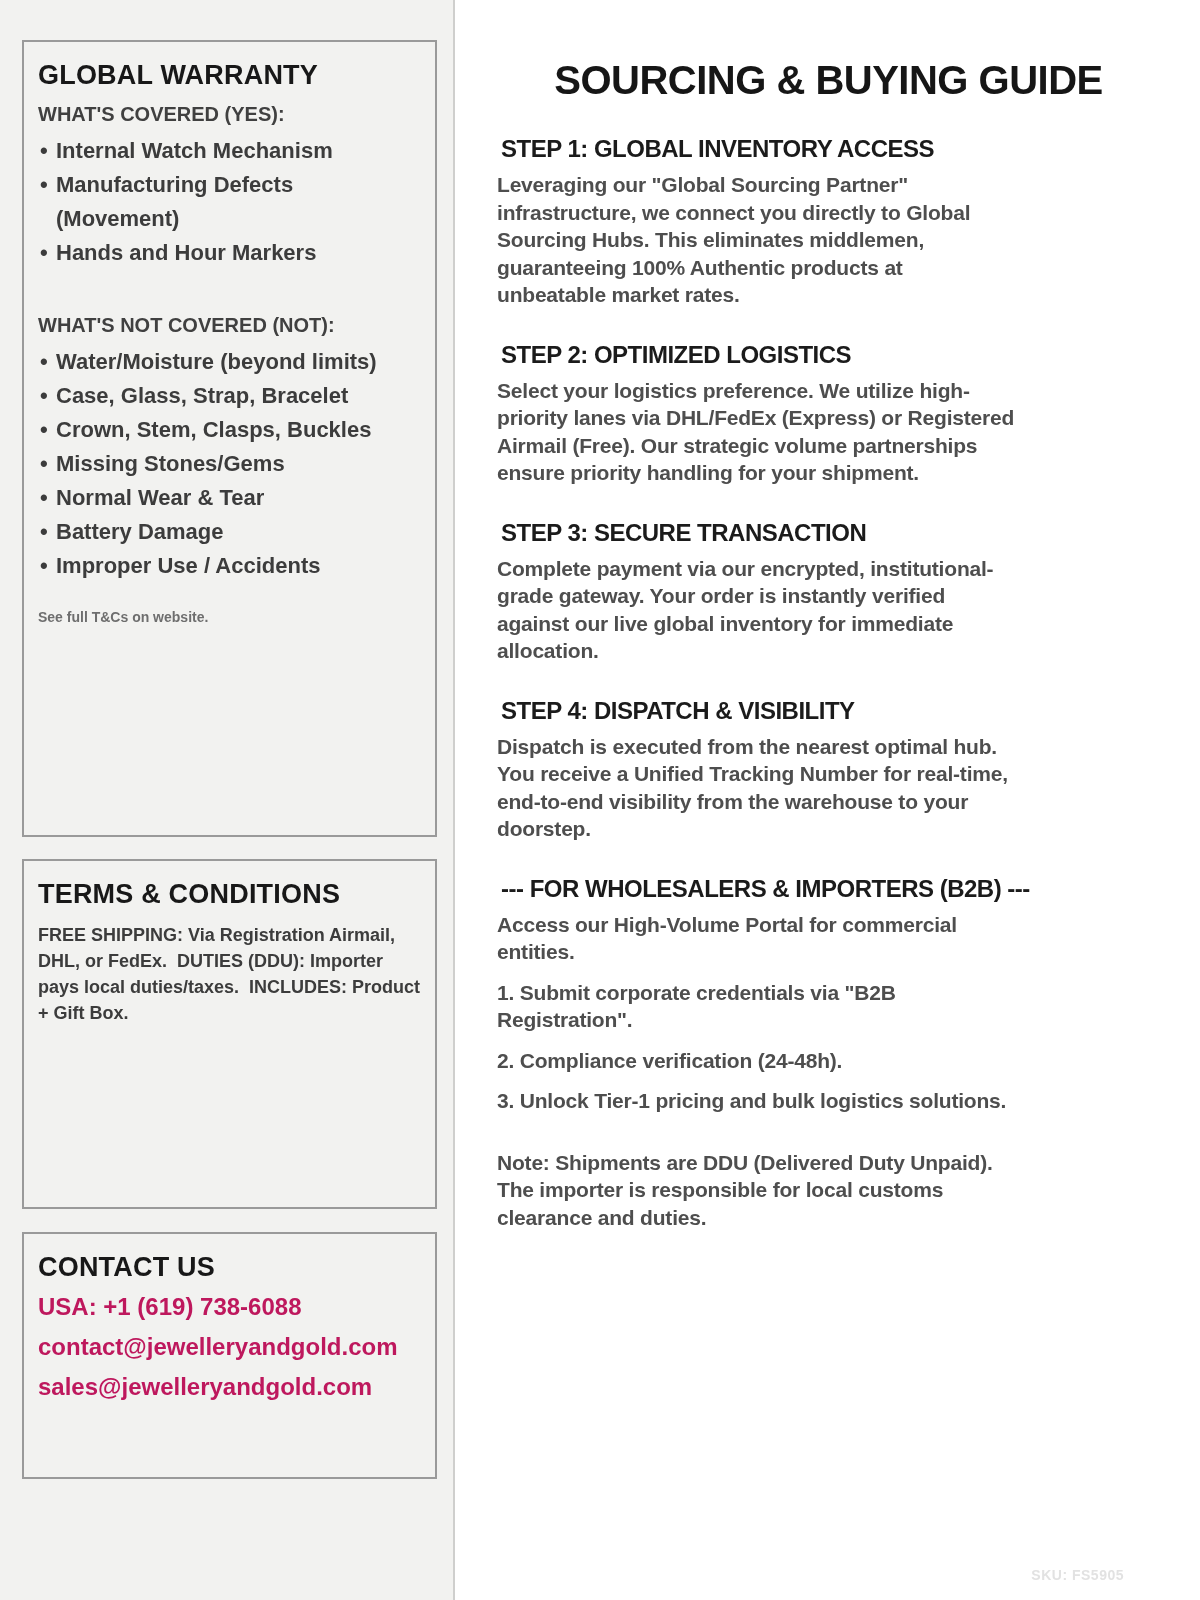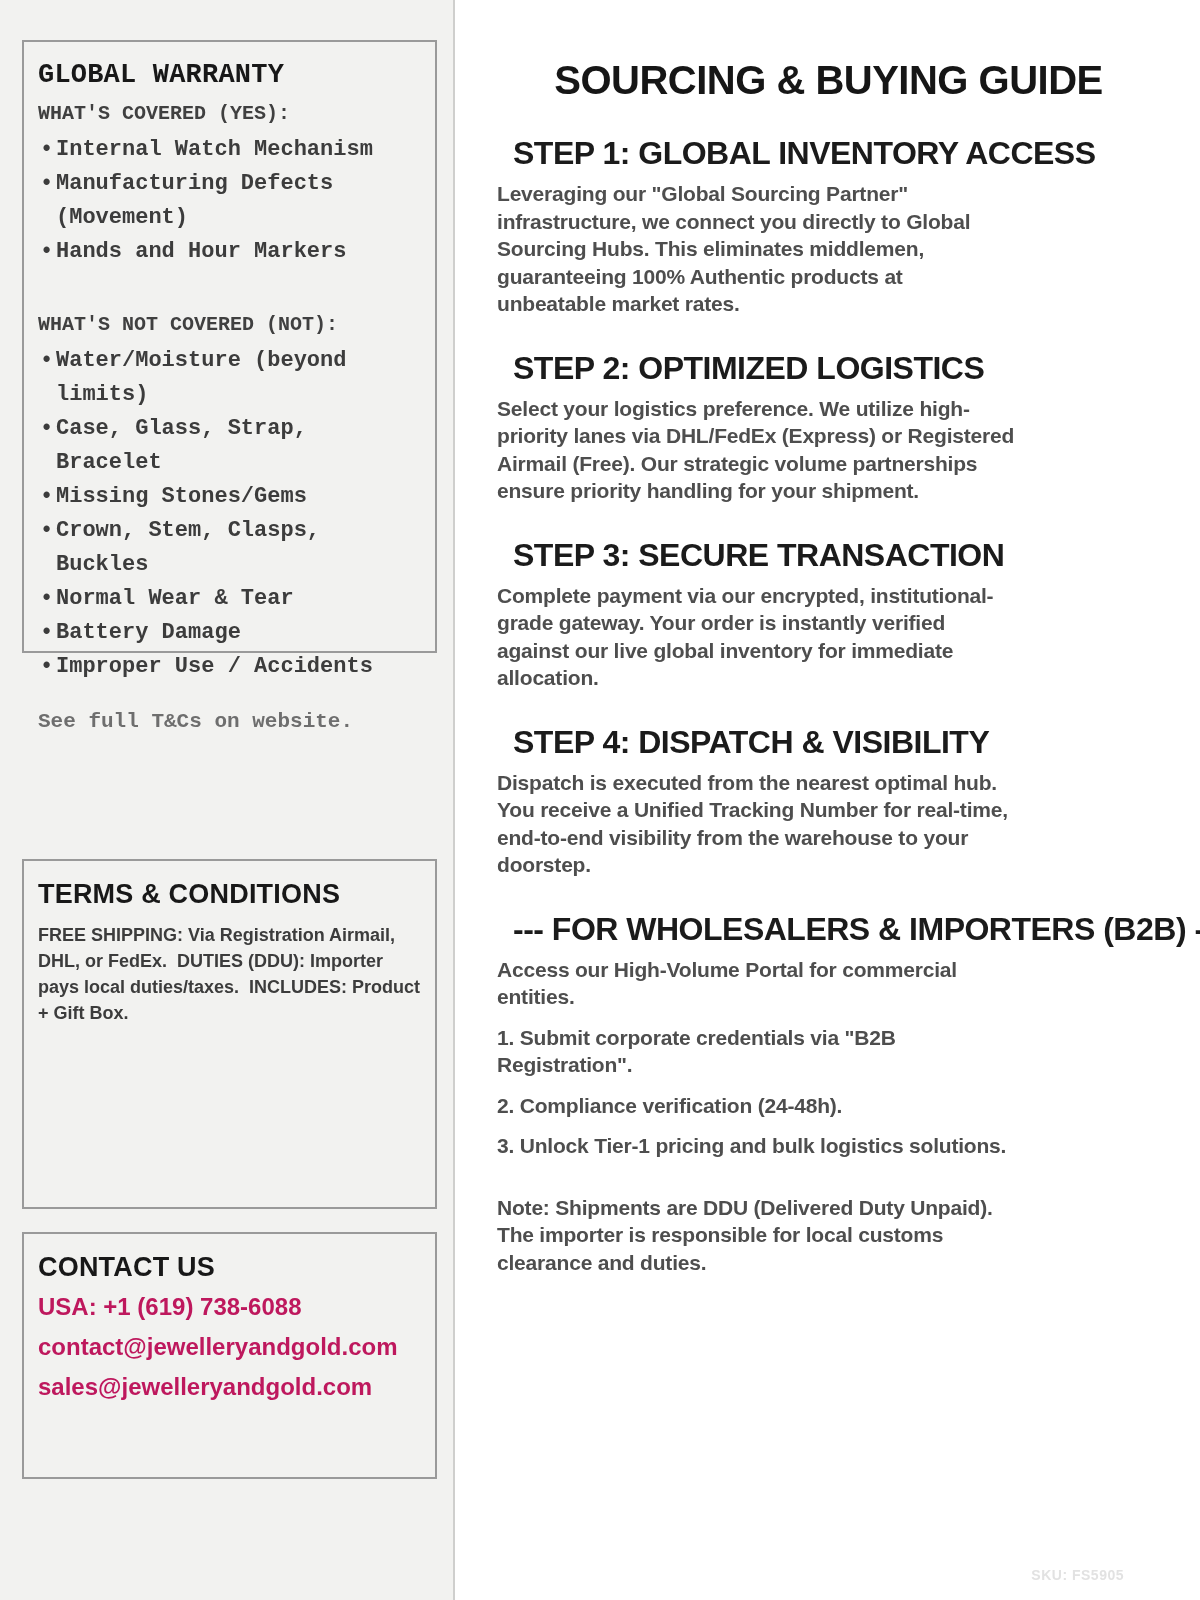--- a/index.html
+++ b/index.html
@@ -26,21 +26,21 @@
   }
   .side-box {
     position: absolute;
     left: 22px;
     width: 415px;
     border: 2px solid #9a9a9a;
     box-sizing: border-box;
     padding: 18px 14px 0 14px;
     background: #f2f2f0;
   }
-  .box-warranty { top: 40px;  height: 613px; font-family: Liberation Mono, monospace; }
+  .box-warranty { top: 40px;  height: 797px; }
   .box-terms    { top: 859px; height: 350px; }
   .box-contact  { top: 1232px; height: 247px; }
 
   .side-title {
     font-size: 27px;
     font-weight: bold;
     color: #181818;
     letter-spacing: 0.2px;
     margin: 0 0 12px 0;
   }
@@ -67,21 +67,21 @@
     position: relative;
   }
   ul.side-list li::before {
     content: "\2022";
     position: absolute;
     left: 2px;
     color: #3c3c3c;
   }
   .side-footnote {
     margin-top: 26px;
-    font-size: 21px;
+    font-size: 14px;
     font-weight: bold;
     color: #6e6e6e;
   }
   .terms-body {
     font-size: 18px;
     font-weight: bold;
     color: #3c3c3c;
     line-height: 26px;
     white-space: pre-wrap;
     margin: 0;
@@ -108,26 +108,26 @@
     font-weight: bold;
     color: #161616;
     letter-spacing: -0.5px;
     white-space: nowrap;
   }
   .main-content {
     margin: 30px 0 0 40px;
     width: 520px;
   }
   .section h2 {
-    font-size: 32px;
+    font-size: 24px;
     font-weight: bold;
     color: #1b1b1b;
     letter-spacing: -0.5px;
     white-space: nowrap;
-    margin: 32px 0 8px 16px;
+    margin: 32px 0 8px 4px;
   }
   .section p {
     font-size: 21px;
     font-weight: 600;
     color: #4e4e4e;
     line-height: 1.31;
     letter-spacing: -0.2px;
     margin: 0 0 13px 0;
   }
   .section p.note-gap {
@@ -154,22 +154,22 @@
     <div class="side-subhead">WHAT'S COVERED (YES):</div>
     <ul class="side-list">
       <li>Internal Watch Mechanism</li>
       <li>Manufacturing Defects (Movement)</li>
       <li>Hands and Hour Markers</li>
     </ul>
     <div class="side-subhead second">WHAT'S NOT COVERED (NOT):</div>
     <ul class="side-list">
       <li>Water/Moisture (beyond limits)</li>
       <li>Case, Glass, Strap, Bracelet</li>
+      <li>Crown, Stem, Clasps, Buckles</li>
       <li>Missing Stones/Gems</li>
-      <li>Crown, Stem, Clasps, Buckles</li>
       <li>Normal Wear &amp; Tear</li>
       <li>Battery Damage</li>
       <li>Improper Use / Accidents</li>
     </ul>
     <div class="side-footnote">See full T&amp;Cs on website.</div>
   </div>
 
   <div class="side-box box-terms">
     <div class="side-title">TERMS &amp; CONDITIONS</div>
     <p class="terms-body">FREE SHIPPING: Via Registration Airmail, DHL, or FedEx.  DUTIES (DDU): Importer pays local duties/taxes.  INCLUDES: Product + Gift Box.</p>

